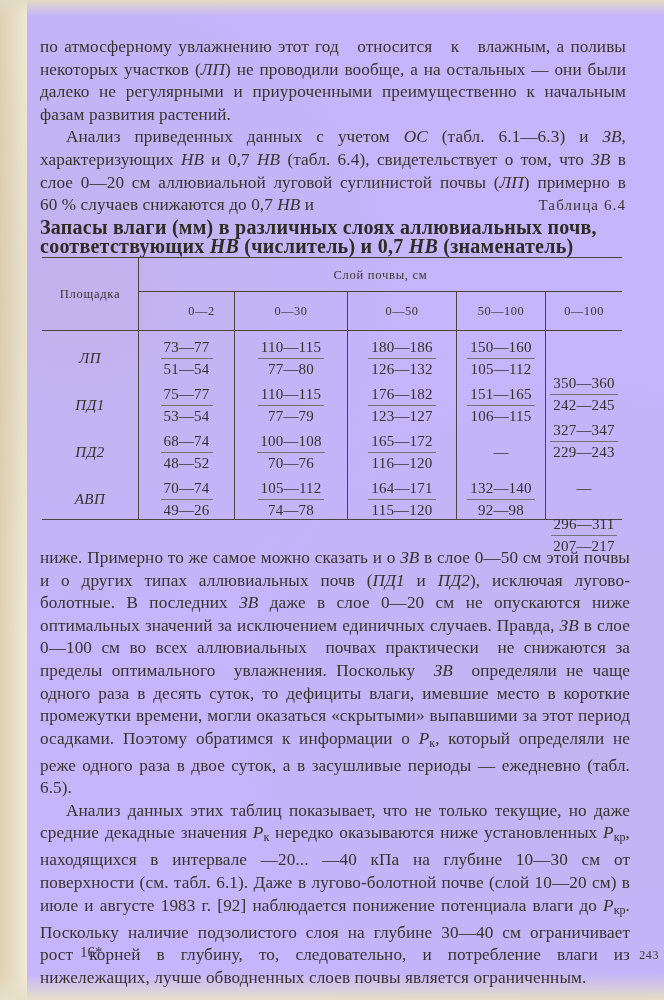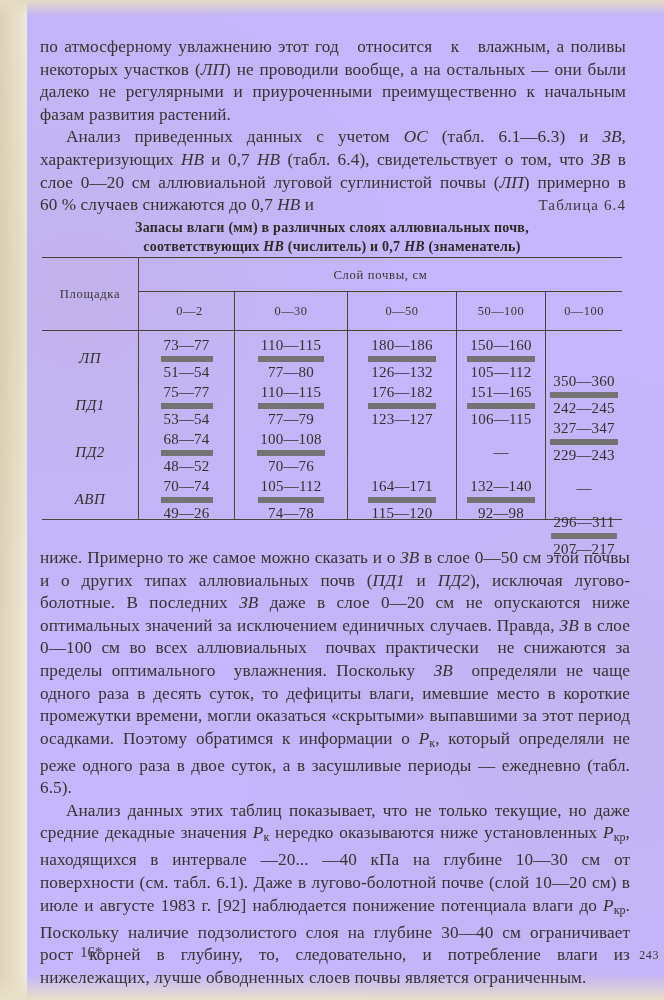--- a/index.html
+++ b/index.html
@@ -73,22 +73,21 @@
     font-size: 15px;
     letter-spacing: 1.1px;
     color: #3a382f;
   }
 
   .tbl-caption {
     position: absolute;
     left: 40px;
     top: 218px;
     width: 584px;
-    text-align: center;
-    font-size: 14px;
+    font-size: 20px;
     font-weight: bold;
     line-height: 19px;
     letter-spacing: 0.25px;
     color: #2e2c25;
   }
   .tbl-caption .l2 { display: block; }
 
   
   .tbl {
     position: absolute;
@@ -142,21 +141,21 @@
   }
   .hd-sub {
     position: absolute;
     top: 36px;
     height: 37px;
     display: flex; align-items: center; justify-content: center;
     font-size: 12.4px;
     letter-spacing: 0.5px;
     color: #3a372f;
   }
-  .hd-sub.c0 { left: 100px;  width: 95px; }
+  .hd-sub.c0 { left: 112px;  width: 95px; }
   .hd-sub.c1 { left: 193px; width: 112px; }
   .hd-sub.c2 { left: 306px; width: 108px; }
   .hd-sub.c3 { left: 415px; width: 88px; }
   .hd-sub.c4 { left: 504px; width: 76px; }
 
   .trow { position: absolute; left: 0; width: 580px; height: 47px; }
   .trow.r0 { top: 78px; }
   .trow.r1 { top: 125px; }
   .trow.r2 { top: 172px; }
   .trow.r3 { top: 219px; }
@@ -182,21 +181,21 @@
   }
   .cell.c0 { left: 97px;  width: 95px; }
   .cell.c1 { left: 193px; width: 112px; }
   .cell.c2 { left: 306px; width: 108px; }
   .cell.c3 { left: 415px; width: 88px; }
   .cell.c4 { left: 504px; width: 76px; margin-top: 36px; }
 
   .frac { display: inline-flex; flex-direction: column; align-items: center; }
   .frac .num {
     padding: 0 3px 1px 3px;
-    border-bottom: 6px solid #737373;
+    border-bottom: 1px solid #737373;
     line-height: 19px;
   }
   .frac .den { padding: 1px 3px 0 3px; line-height: 19px; }
   .dash-only { line-height: 19px; font-size: 15px; }
 
   .footer {
     position: absolute;
     left: 0; top: 944px;
     width: 664px;
     height: 22px;
@@ -335,20 +334,26 @@
             <span class="num">68—74</span>
             <span class="den">48—52</span>
           </span>
         </div>
       <div class="cell c1">
           <span class="frac">
             <span class="num">100—108</span>
             <span class="den">70—76</span>
           </span>
         </div>
+      <div class="cell c2">
+          <span class="frac">
+            <span class="num">165—172</span>
+            <span class="den">116—120</span>
+          </span>
+        </div>
       <div class="cell c3">
           <span class="dash-only">—</span>
         </div>
       <div class="cell c4">
           <span class="dash-only">—</span>
         </div>
     </div>
 
     <div class="trow r3">
       <div class="rlabel">АВП</div>

